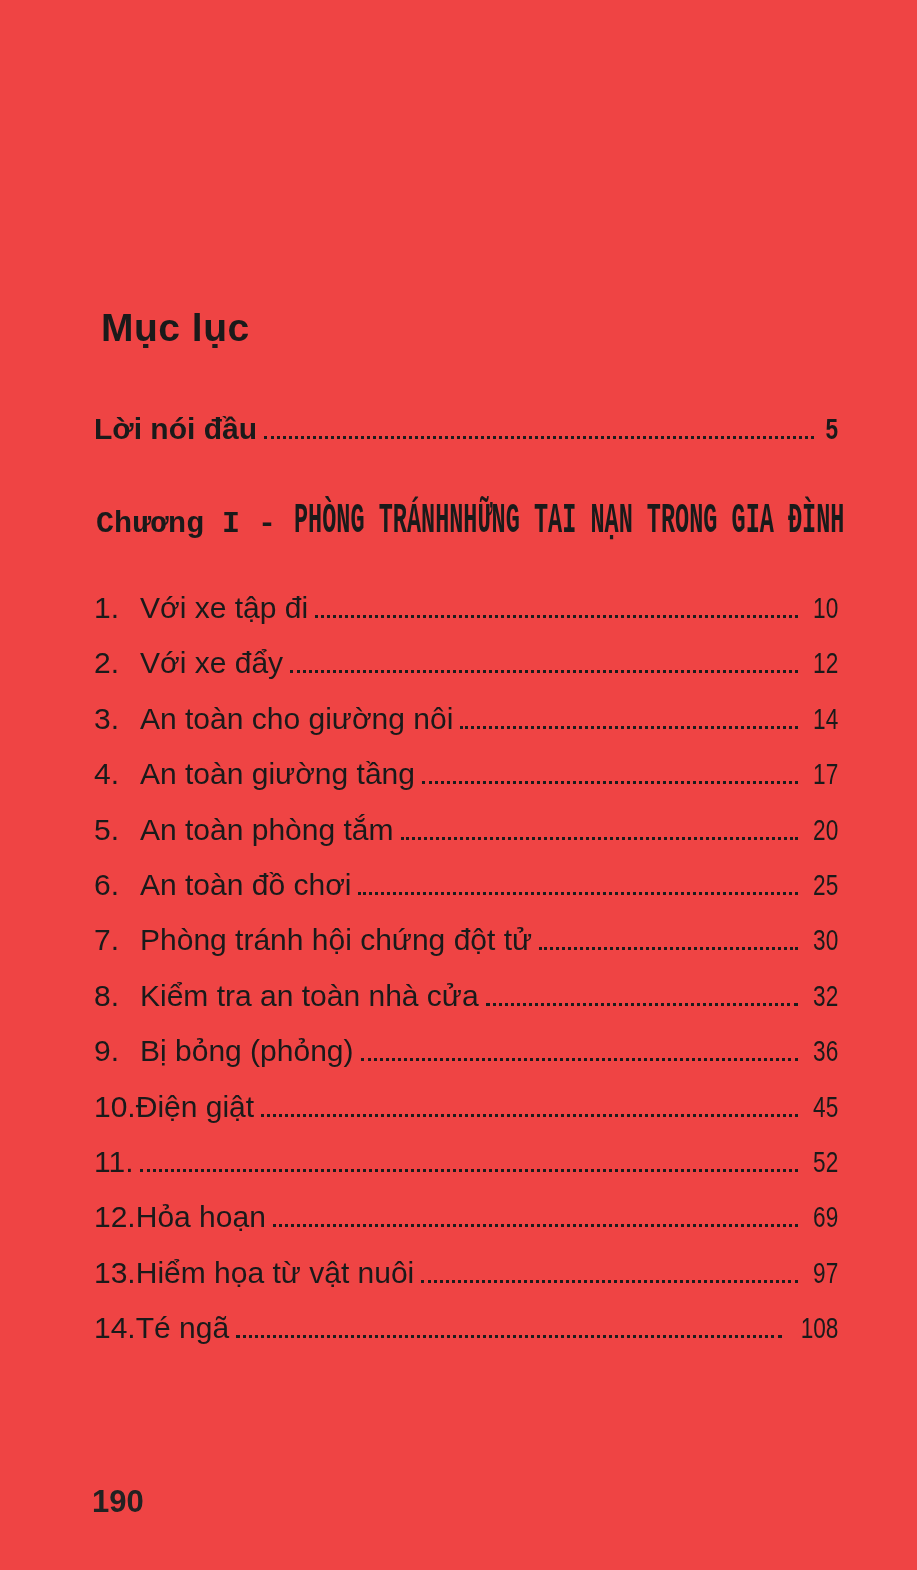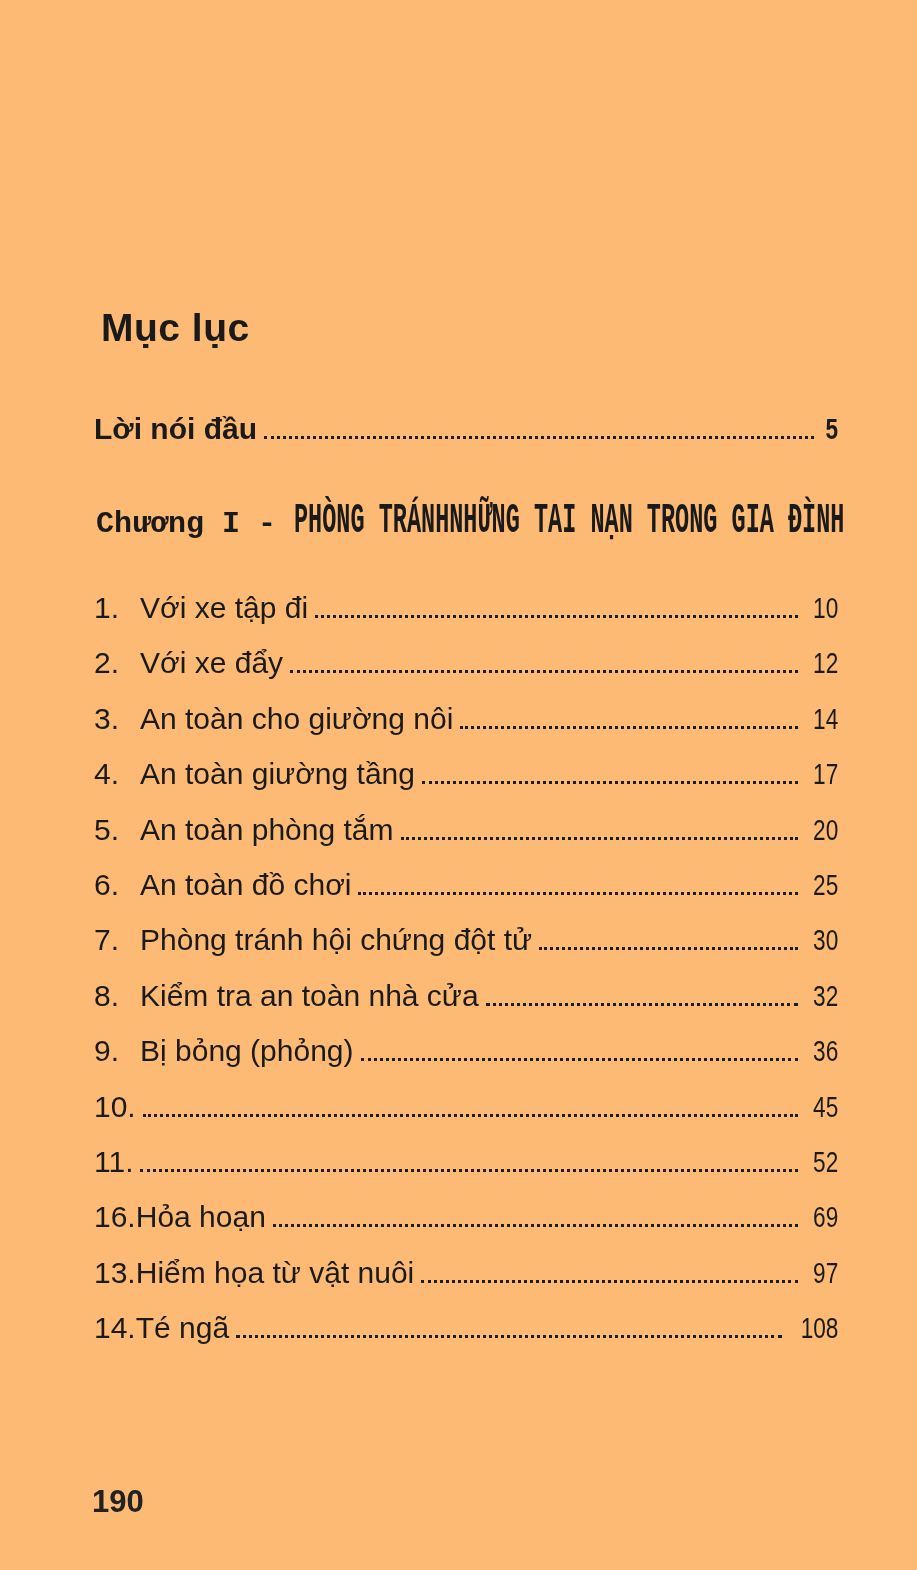--- a/index.html
+++ b/index.html
@@ -5,21 +5,21 @@
   html, body {
     margin: 0;
     padding: 0;
     background: #e9e9e9;
   }
   .page {
     position: relative;
     width: 917px;
     height: 1570px;
     margin: 0 auto;
-    background: #fdba74;
+    background: #ef4444;
     color: #1a1a1a;
     font-family: "Liberation Sans", "DejaVu Sans", sans-serif;
     overflow: hidden;
   }
 
   
   .toc-title {
     position: absolute;
     top: 281px;
     left: 101px;
@@ -181,30 +181,31 @@
       <span class="pagenum">32</span>
     </div>
     <div class="entry leader-row">
       <span class="num">9.</span>
       <span class="label">Bị bỏng (phỏng)</span>
       <span class="leader"></span>
       <span class="pagenum">36</span>
     </div>
     <div class="entry leader-row">
       <span class="num">10.</span>
+      <span class="label">Điện giật</span>
       <span class="leader"></span>
       <span class="pagenum">45</span>
     </div>
     <div class="entry leader-row">
       <span class="num">11.</span>
       <span class="leader"></span>
       <span class="pagenum">52</span>
     </div>
     <div class="entry leader-row">
-      <span class="num">16.</span>
+      <span class="num">12.</span>
       <span class="label">Hỏa hoạn</span>
       <span class="leader"></span>
       <span class="pagenum">69</span>
     </div>
     <div class="entry leader-row">
       <span class="num">13.</span>
       <span class="label">Hiểm họa từ vật nuôi</span>
       <span class="leader"></span>
       <span class="pagenum">97</span>
     </div>

